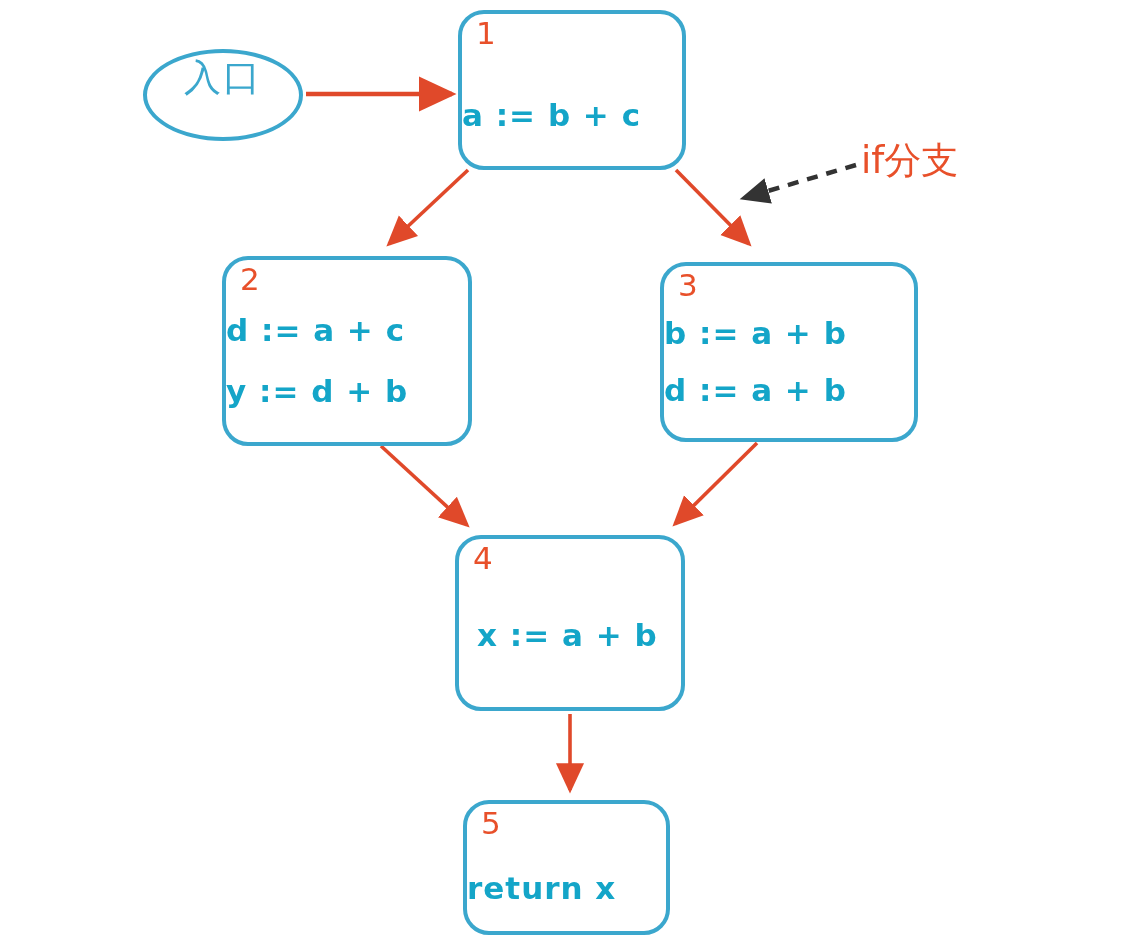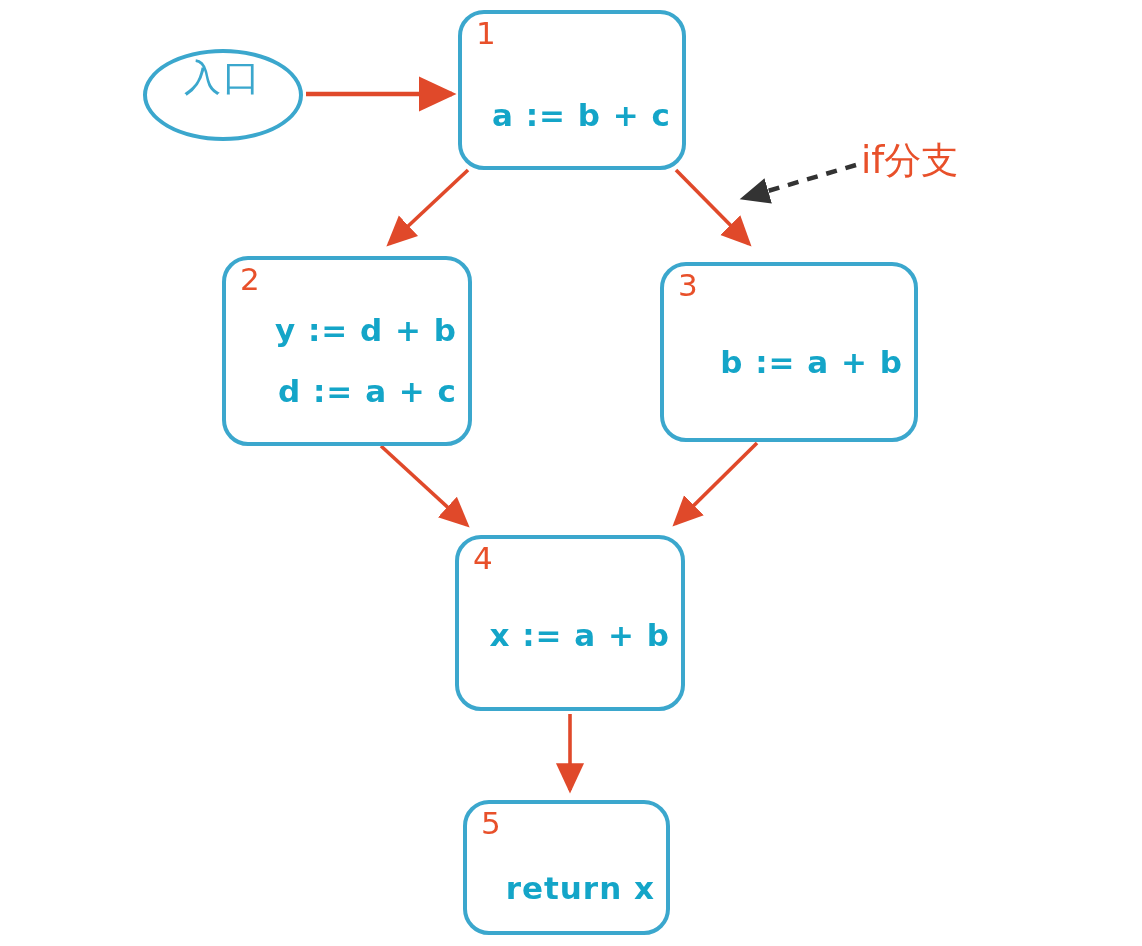--- a/index.html
+++ b/index.html
@@ -40,21 +40,21 @@
     font-weight: 400;
     font-family: "DejaVu Sans", sans-serif;
     line-height: 1;
   }
   .node-body {
     position: absolute;
     left: 0;
     right: 11px;
     display: flex;
     flex-direction: column;
-    align-items: flex-end;
+    align-items: flex-start;
     justify-content: center;
   }
   .stmt {
     color: #14A5C8;
     font-size: 31px;
     font-weight: bold;
     font-family: "DejaVu Sans", sans-serif;
     letter-spacing: 1px;
     white-space: pre;
     line-height: 1.0;
@@ -121,35 +121,36 @@
   <div class="node" style="left:458px; top:10px; width:228px; height:160px;">
     <span class="node-num">1</span>
     <div class="node-body" style="top:46px; height:110px;">
       <div class="stmt">a := b + c</div>
     </div>
   </div>
 
   <div class="node" style="left:222px; top:256px; width:250px; height:190px;">
     <span class="node-num">2</span>
     <div class="node-body" style="top:42px; height:118px; gap:30px;">
+      <div class="stmt">d := a + c</div>
       <div class="stmt">y := d + b</div>
-      <div class="stmt">d := a + c</div>
     </div>
   </div>
 
   <div class="node" style="left:660px; top:262px; width:258px; height:180px;">
     <span class="node-num">3</span>
     <div class="node-body" style="top:38px; height:116px; gap:26px;">
       <div class="stmt">b := a + b</div>
+      <div class="stmt">d := a + b</div>
     </div>
   </div>
 
   <div class="node" style="left:455px; top:535px; width:230px; height:176px;">
     <span class="node-num">4</span>
-    <div class="node-body" style="top:40px; height:112px; gap:26px;">
+    <div class="node-body" style="top:40px; height:112px; gap:26px;margin-left:18px;">
       <div class="stmt">x := a + b</div>
     </div>
   </div>
 
   <div class="node" style="left:463px; top:800px; width:207px; height:135px;">
     <span class="node-num">5</span>
     <div class="node-body" style="top:44px; height:80px;">
       <div class="stmt">return x</div>
     </div>
   </div>

